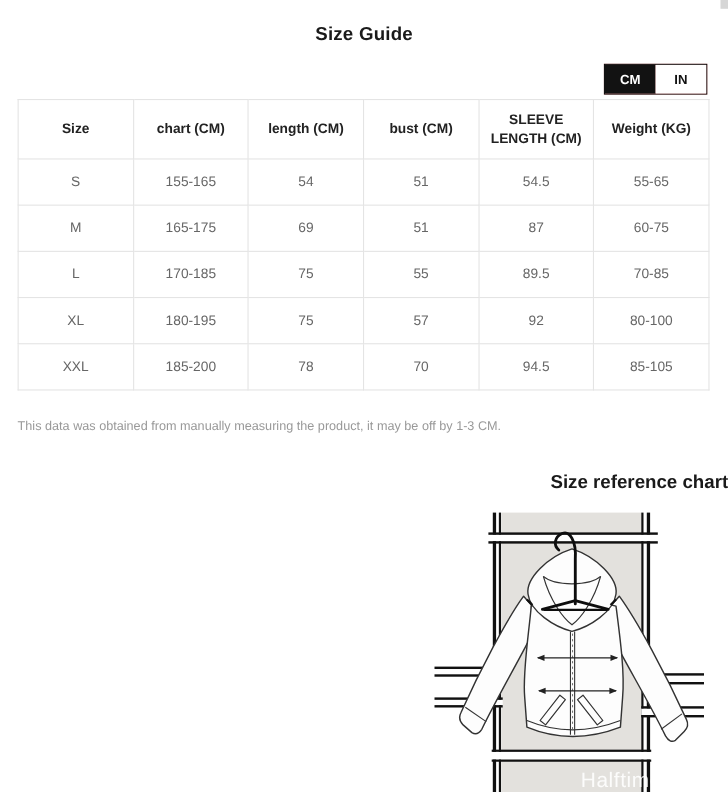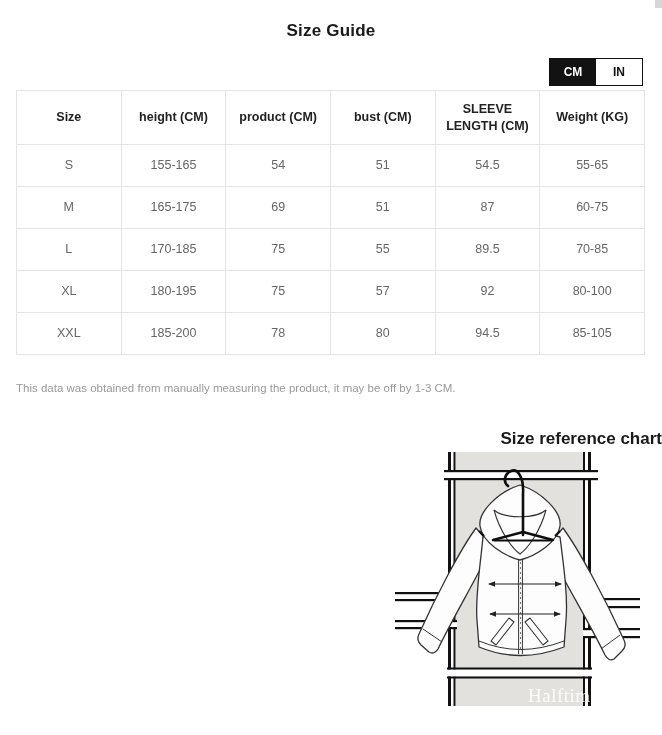--- a/index.html
+++ b/index.html
@@ -30,21 +30,21 @@
   .size-table th{height:49px;font-weight:700;color:#222222;}
   .size-table td{height:37px;font-weight:400;color:#666666;}
   .measure-note{
     position:absolute;left:16px;top:382px;margin:0;
     font-size:11.5px;color:#999999;
   }
   .section-title{
     position:absolute;top:415px;left:0;width:100%;text-align:right;
     font-size:17px;font-weight:700;color:#1a1a1a;
   }
-  .illustration{position:absolute;left:392px;top:448px;width:270px;height:267px;font-family:Liberation Serif, serif;}
+  .illustration{position:absolute;left:392px;top:462px;width:270px;height:267px;}
   .illustration svg{display:block;}
   .watermark{
     position:absolute;left:136px;top:237px;
     font-size:19px;color:rgba(255,255,255,0.88);letter-spacing:.5px;white-space:nowrap;
   }
 </style>
 </head>
 <body>
 
 <div class="page">
@@ -55,22 +55,22 @@
 
   <div class="unit-toggle">
     <button class="opt active">CM</button>
     <button class="opt">IN</button>
   </div>
 
   <table class="size-table">
     <thead>
       <tr id="size-table-head">
           <th>Size</th>
-          <th>height (CM)</th>
-          <th>product (CM)</th>
+          <th>chart (CM)</th>
+          <th>length (CM)</th>
           <th>bust (CM)</th>
           <th>SLEEVE LENGTH (CM)</th>
           <th>Weight (KG)</th>
         </tr>
     </thead>
     <tbody id="size-table-body">
         <tr>
           <td>S</td>
           <td>155-165</td>
           <td>54</td>
@@ -99,21 +99,21 @@
           <td>180-195</td>
           <td>75</td>
           <td>57</td>
           <td>92</td>
           <td>80-100</td>
         </tr>
         <tr>
           <td>XXL</td>
           <td>185-200</td>
           <td>78</td>
-          <td>80</td>
+          <td>70</td>
           <td>94.5</td>
           <td>85-105</td>
         </tr>
       </tbody>
   </table>
 
   <p class="measure-note">This data was obtained from manually measuring the product, it may be off by 1-3 CM.</p>
 
   <h2 class="section-title">Size reference chart</h2>
 

